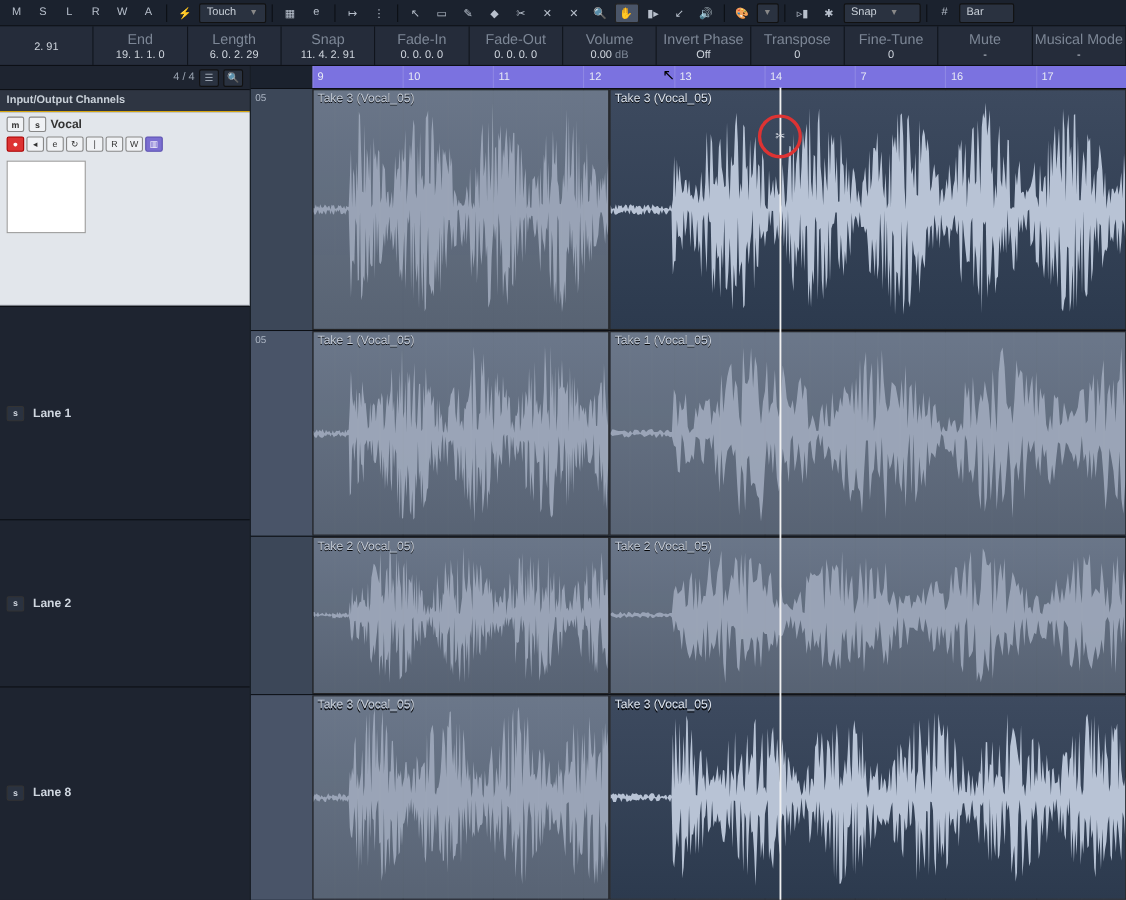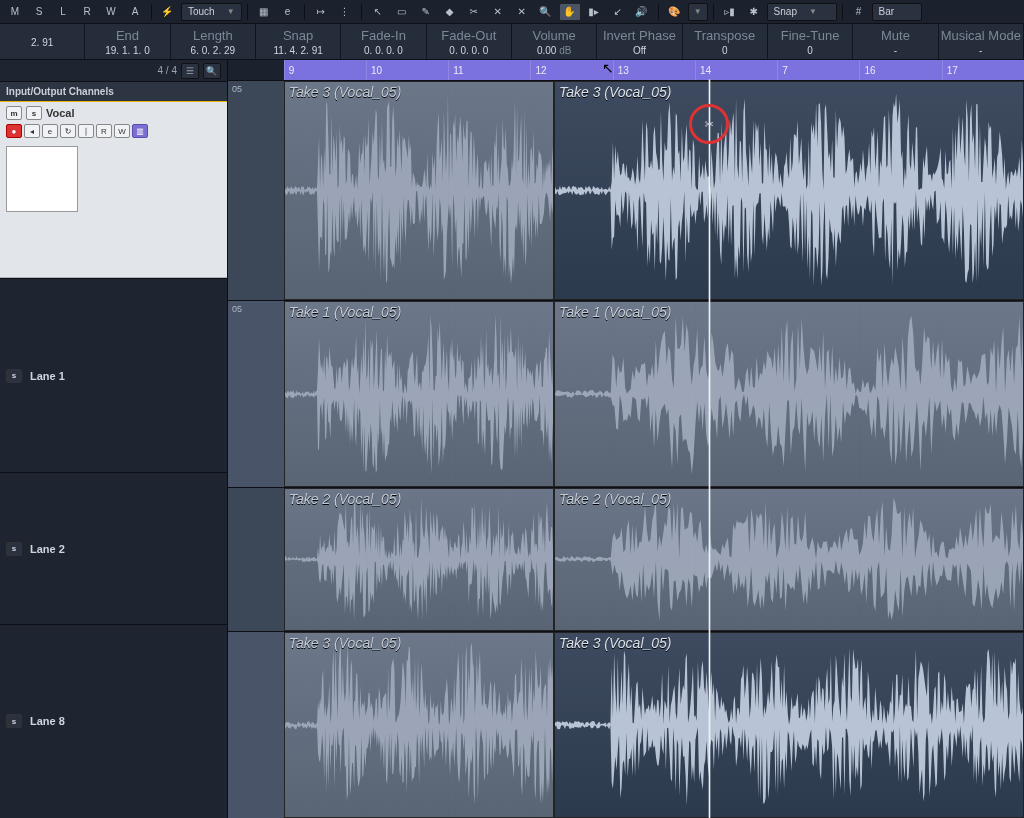--- a/index.html
+++ b/index.html
@@ -56,21 +56,21 @@
 .lane.h-big { flex:2; }
 .lane.h-med { flex:1.7; }
 .lane.h-sm  { flex:1.3; }
 .lane-bg { position:absolute; inset:0; background:#3c4758; }
 .lane-dim .lane-bg { background:#495468; }
 .gridline { position:absolute; top:0; bottom:0; width:1px; background:rgba(0,0,0,.25); }
 .gridline.light { background:rgba(255,255,255,.06); }
 
 
 .clip { position:absolute; top:0; bottom:0; border:1px solid #222; }
-.clip .clabel { position:absolute; left:4px; top:2px; font-size:14px; color:#dbe2ec; text-shadow:0 1px 0 #000; white-space:nowrap;font-style:italic;}
+.clip .clabel { position:absolute; left:4px; top:2px; font-size:11px; color:#dbe2ec; text-shadow:0 1px 0 #000; white-space:nowrap;}
 .clip.muted { background:linear-gradient(#6f7b8d,#5b6676); opacity:.92; }
 .clip.muted .clabel { color:#cfd6e0; }
 .clip.selected { background:linear-gradient(#3d4a5f,#2c3a4e); }
 
 
 svg.wave { position:absolute; inset:0; width:100%; height:100%; }
 .wave path { fill:#b4bfd0; fill-opacity:.9; }
 .clip.muted .wave path { fill:#a8b3c4; }
 .clip.selected .wave path { fill:#c7d2e3; }
 

